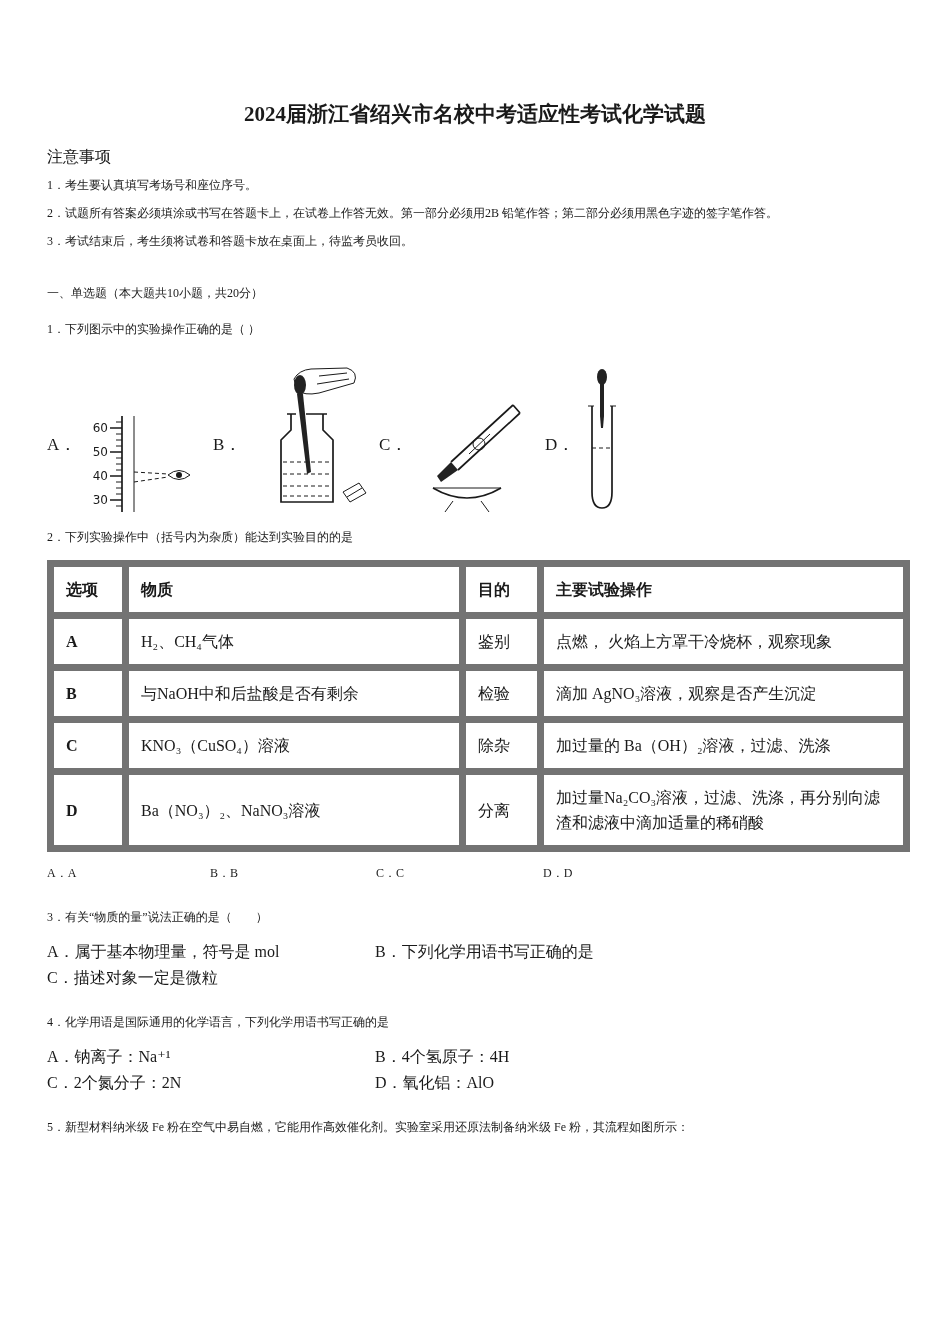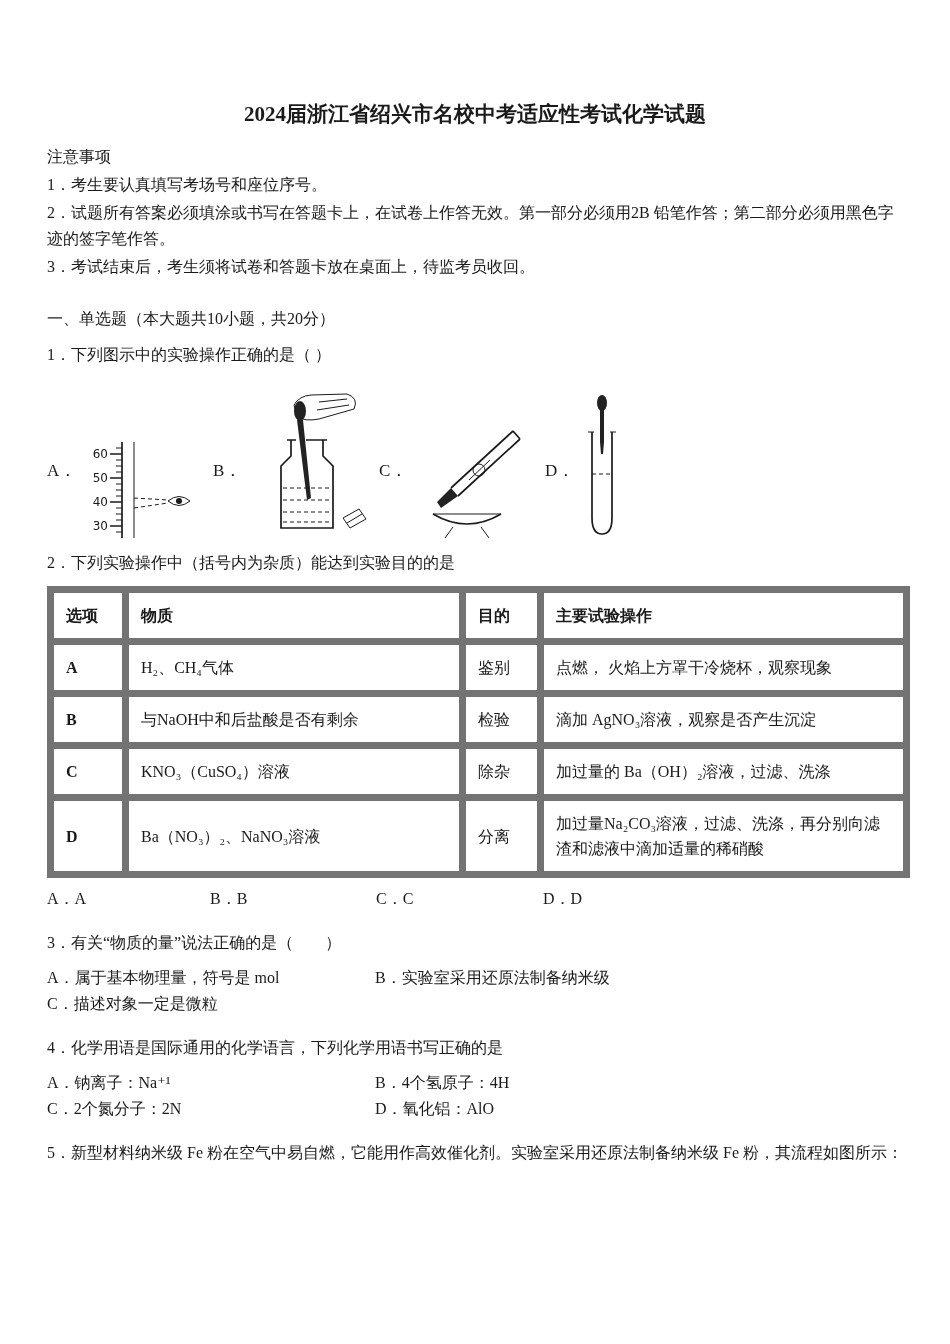--- a/index.html
+++ b/index.html
@@ -5,21 +5,21 @@
   html,body { margin:0; padding:0; background:#ffffff; }
   body {
     width:950px; height:1344px; overflow:hidden;
     font-family:"Liberation Serif","DejaVu Serif",serif;
     color:#1a1a1a;
   }
   .page { box-sizing:border-box; width:950px; padding:100px 47px 0 47px; }
 
   .title { margin:0 0 16px 0; text-align:center; font-size:21px; font-weight:bold; }
 
-  .para { margin:0; font-size:16px; line-height:26px; }
+  .para { margin:0; font-size:12px; line-height:26px; }
   .notice-head { font-size:16px; line-height:26px; margin-bottom:2px; }
   .notice .para { margin-bottom:2px; }
 
   .sec-head { margin-top:26px; }
   .q-text { margin-top:10px; }
 
   
   .figures { display:flex; margin:12px 0 6px 0; height:160px; }
   .fig { display:flex; align-items:flex-end; width:166px; }
   .fig:last-child { width:auto; }
@@ -34,21 +34,21 @@
   table.qtable { border-collapse:collapse; width:856px; margin:10px 0 8px 0; table-layout:fixed; }
   table.qtable th, table.qtable td {
     border:7px solid #737373; font-size:16px; line-height:25px;
     padding:10px 12px; text-align:left; vertical-align:middle;
     overflow-wrap:break-word;
   }
   table.qtable th { font-weight:bold; }
   td.opt-cell { font-weight:bold; }
   col.c-opt { width:75px; } col.c-sub { width:337px; } col.c-pur { width:78px; } col.c-ope { width:366px; }
 
-  .ans-row { display:grid; grid-template-columns:163px 166px 167px 1fr; font-size:16px; line-height:26px; }
+  .ans-row { display:grid; grid-template-columns:163px 166px 167px 1fr; font-size:12px; line-height:26px; }
 
   .opt-grid { display:grid; grid-template-columns:328px 1fr; margin-top:9px; font-size:16px; line-height:26px; }
 
   .q-block { margin-top:18px; }
 </style>
 </head>
 <body>
 
 <div class="page">
 
@@ -197,21 +197,21 @@
       <span>B．B</span>
       <span>C．C</span>
       <span>D．D</span>
     </div>
   </div>
 
   <div class="q-block">
     <p class="para">3．有关“物质的量”说法正确的是（　　）</p>
     <div class="opt-grid">
       <span>A．属于基本物理量，符号是 mol</span>
-      <span>B．实验室采用还原法制备纳米级</span>
+      <span>B．下列化学用语书写正确的是</span>
       <span>C．描述对象一定是微粒</span>
     </div>
   </div>
 
   <div class="q-block">
     <p class="para">4．化学用语是国际通用的化学语言，下列化学用语书写正确的是</p>
     <div class="opt-grid">
       <span>A．钠离子：Na⁺¹</span>
       <span>B．4个氢原子：4H</span>
       <span>C．2个氮分子：2N</span>

